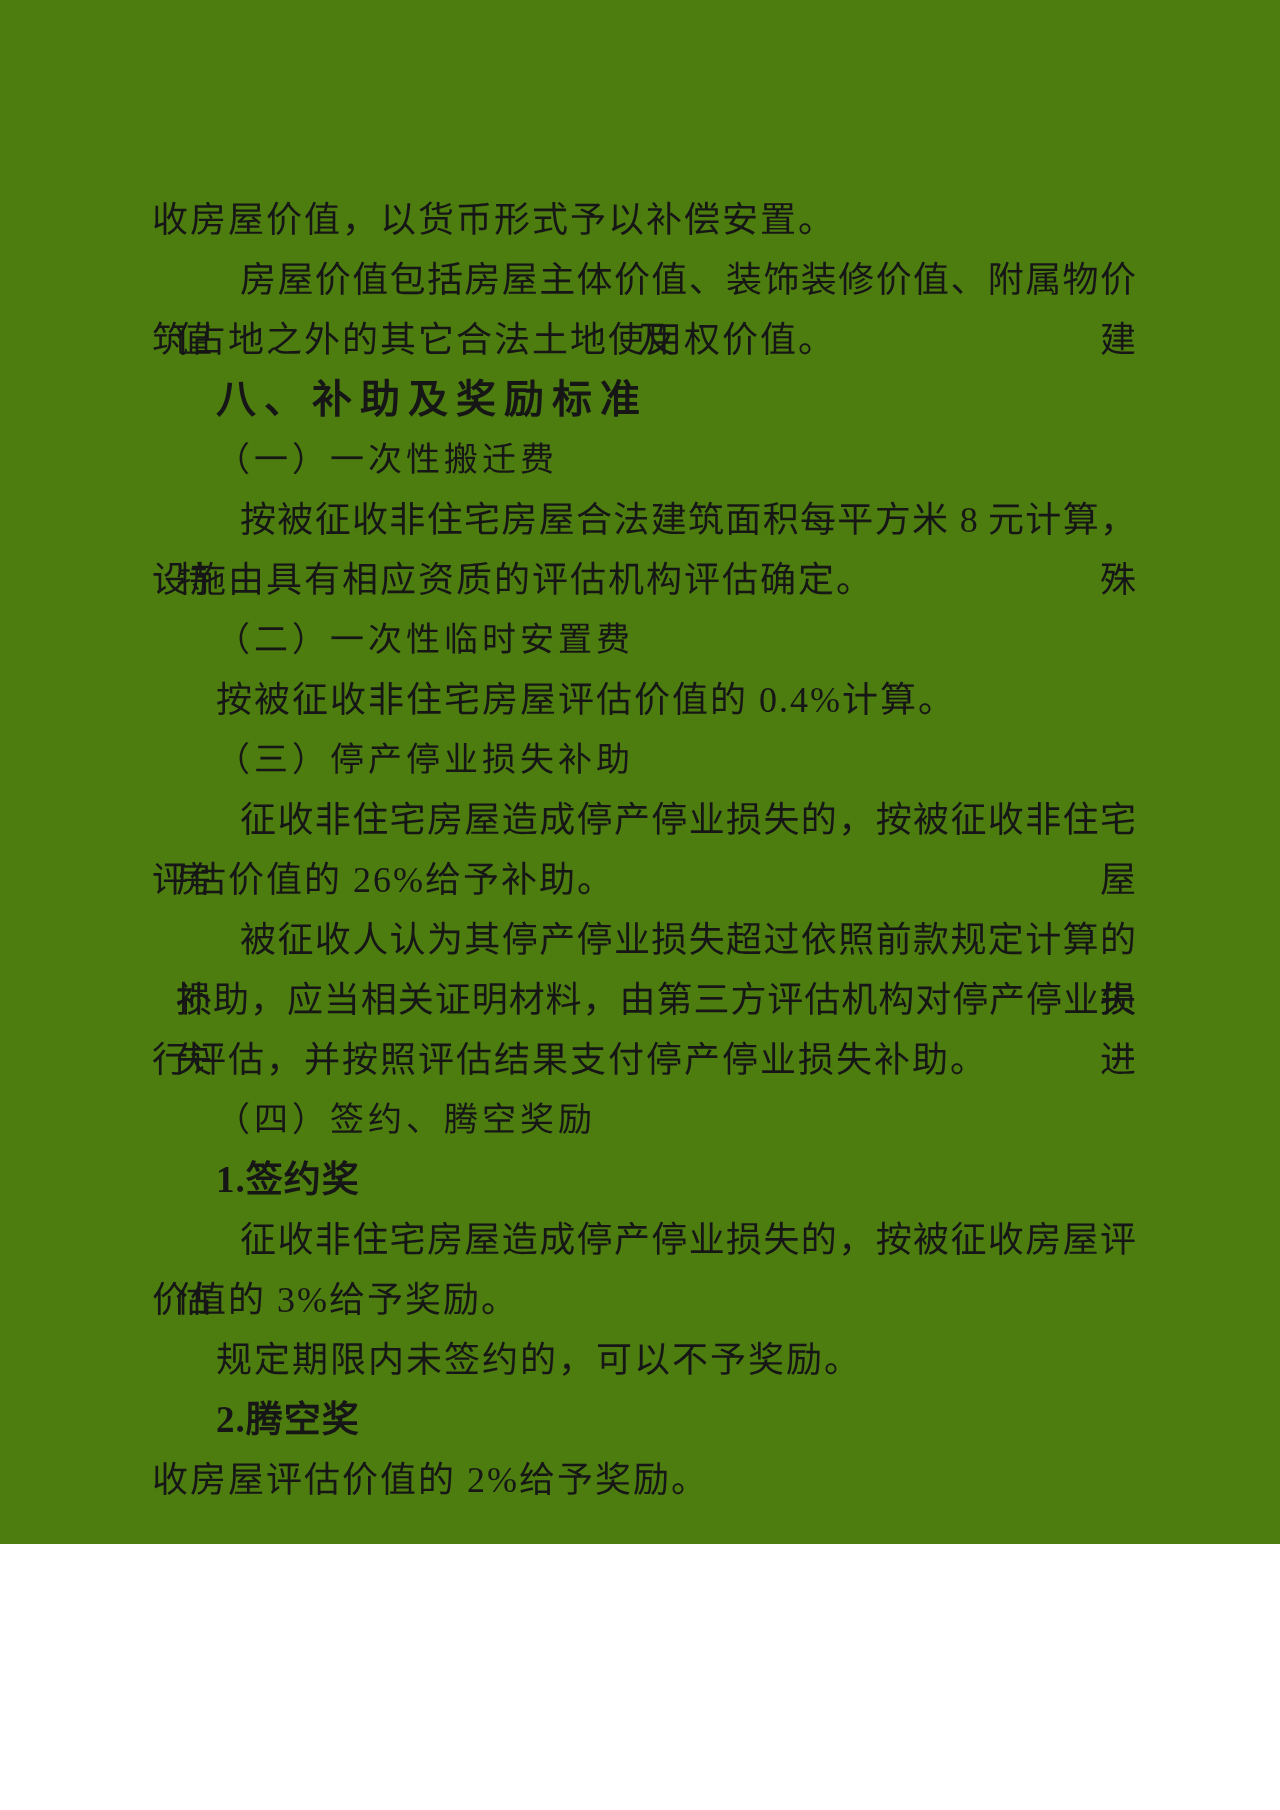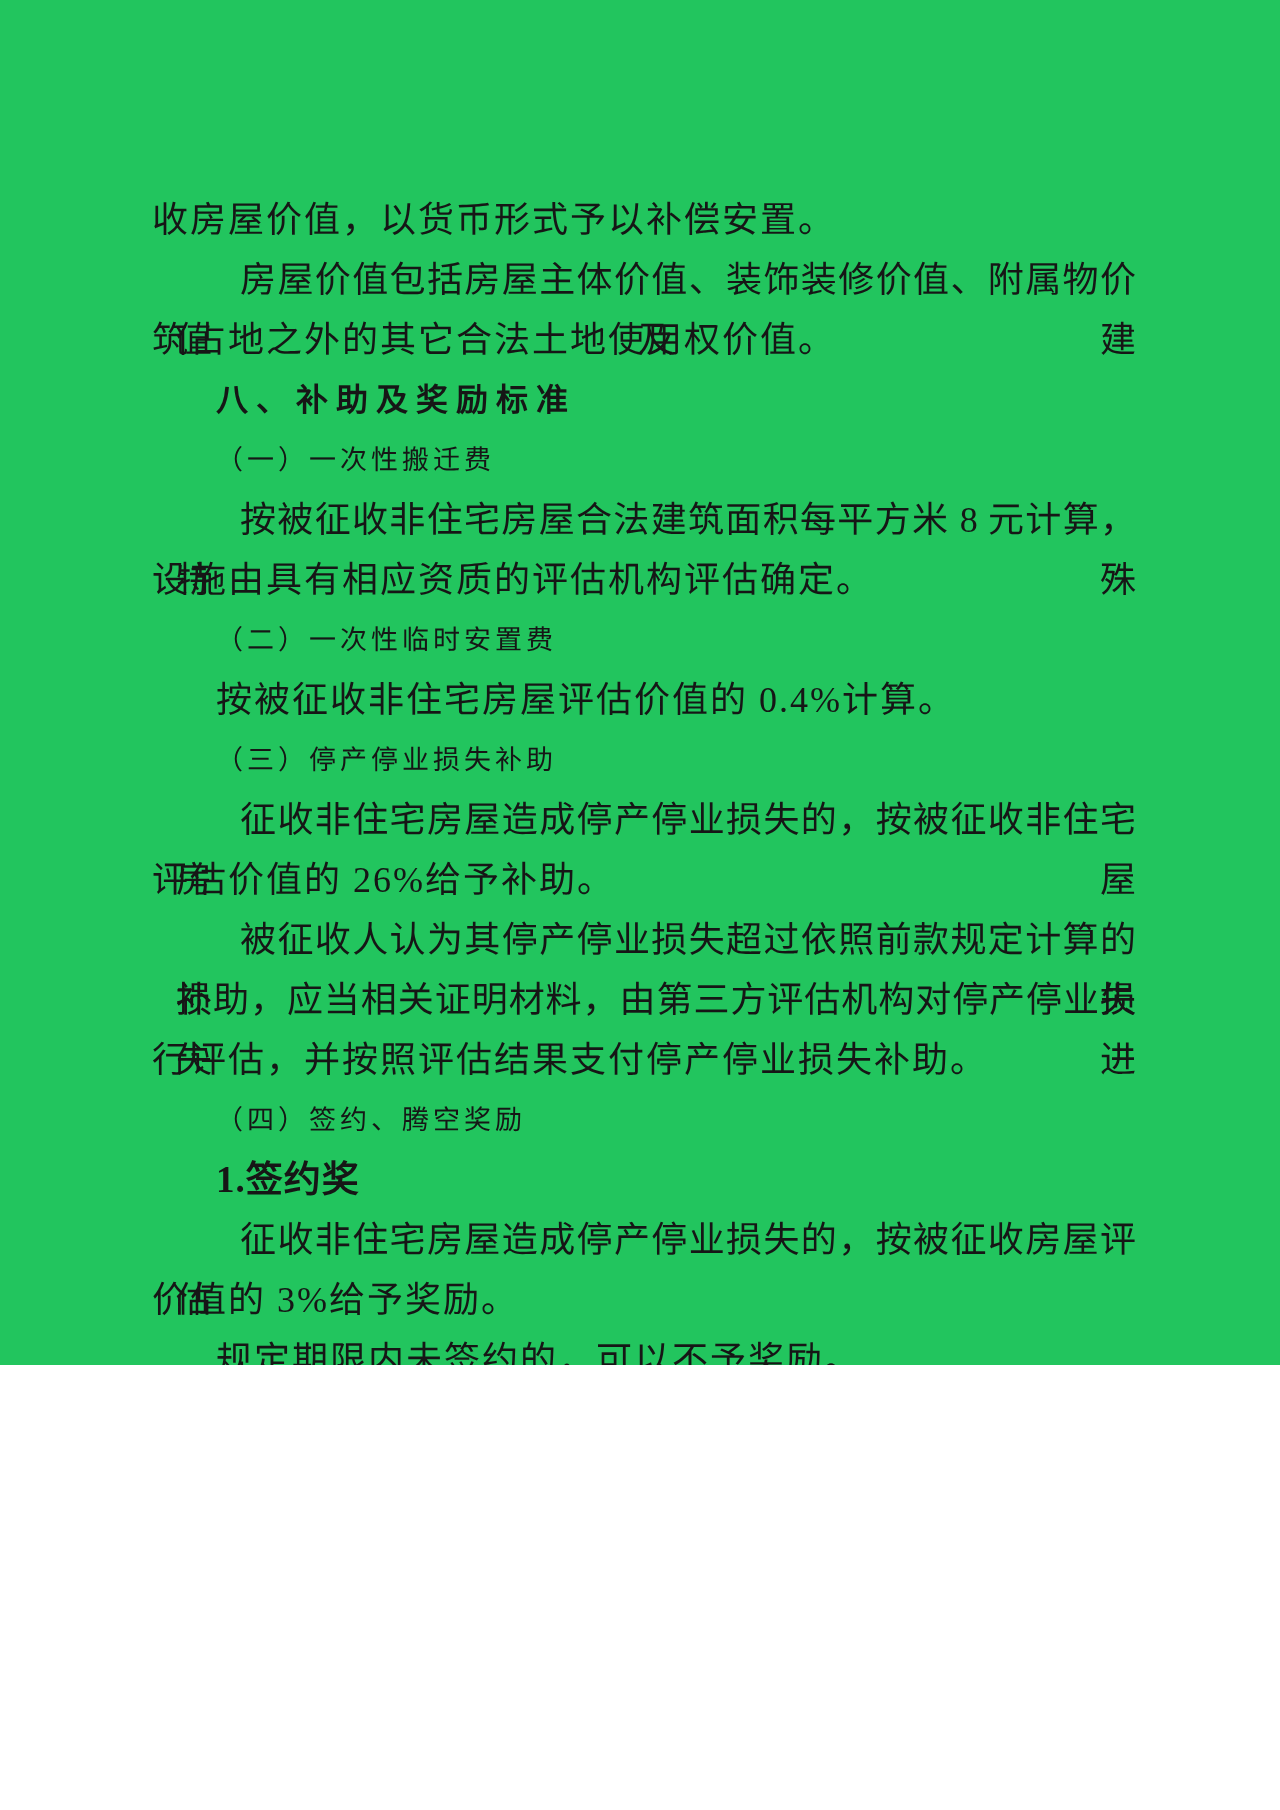--- a/index.html
+++ b/index.html
@@ -4,22 +4,22 @@
 <title>Document Page</title>
 <style>
   html, body {
     margin: 0;
     padding: 0;
     background: #ffffff;
   }
   .page {
     position: relative;
     width: 1280px;
-    height: 1365px;
-    background: #22c55e;
+    height: 1544px;
+    background: #4d7c0f;
     color: #161616;
     font-family: "Liberation Serif", serif;
     overflow: hidden;
   }
   .content {
     position: absolute;
     left: 152px;
     top: 190px;
     width: 984px;
   }
@@ -33,27 +33,27 @@
   .line.indent {
     text-indent: 64px;
   }
   .line.justify {
     letter-spacing: 0;
     text-align: justify;
     text-align-last: justify;
     margin-left: 24px;
   }
   .line.heading {
-    font-family: Liberation Sans, sans-serif;
+    font-family: Liberation Serif, serif;
     font-weight: bold;
-    font-size: 32px;
+    font-size: 40px;
     letter-spacing: 8px;
   }
   .line.subheading {
-    font-size: 27px;
+    font-size: 34px;
     letter-spacing: 4px;
   }
   .line.numbered {
     font-weight: bold;
     font-size: 37px;
     letter-spacing: 1px;
   }
   .footer {
     position: absolute;
     left: 188px;

